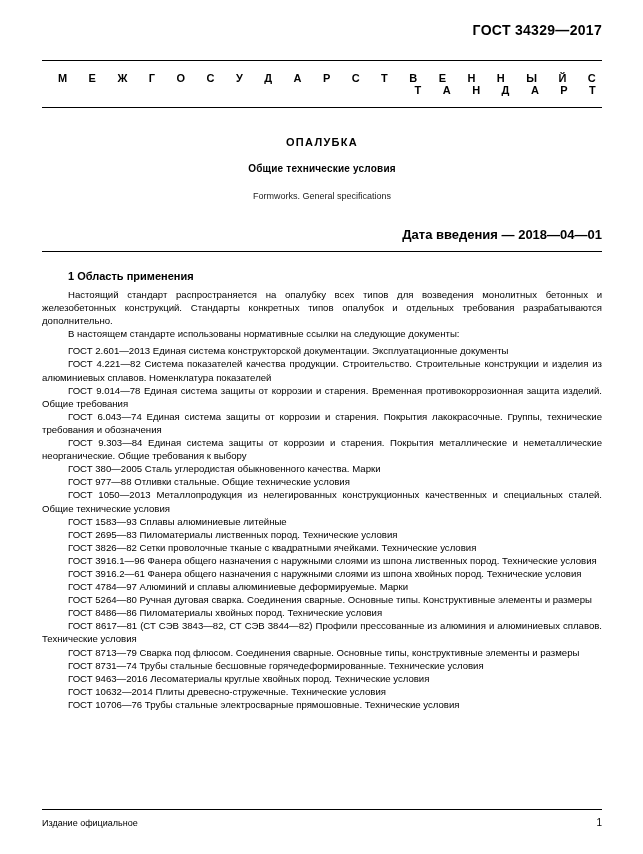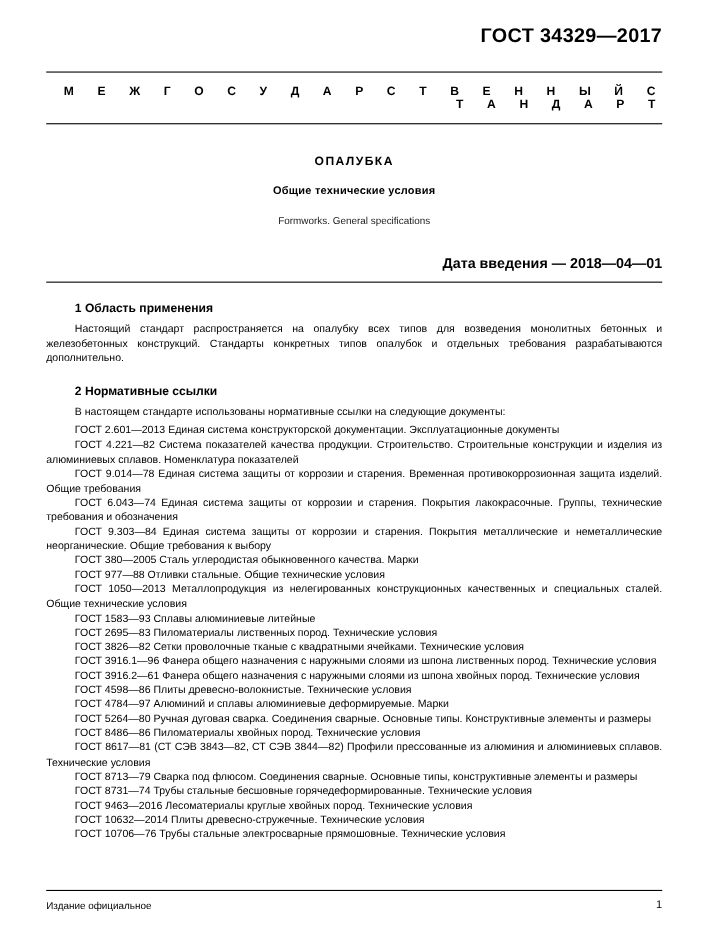--- a/index.html
+++ b/index.html
@@ -22,21 +22,21 @@
   }
   .content {
     position: absolute;
     left: 42px;
     top: 0;
     width: 560px;
     height: 854px;
   }
   .doc-code {
     text-align: right;
-    font-size: 18px;
+    font-size: 14px;
     font-weight: bold;
     letter-spacing: 0.3px;
     margin-top: 22px;
   }
   .std-band {
     margin-top: 22px;
     border-top: 1.2px solid #000;
     border-bottom: 1.2px solid #000;
     padding: 11px 0 11px 0;
     text-align: center;
@@ -138,38 +138,36 @@
       <div class="title-sub">Общие технические условия</div>
       <div class="title-en">Formworks. General specifications</div>
     </div>
 
     <div class="intro-date">Дата введения — 2018—04—01</div>
     <div class="rule-thin"></div>
 
     <div class="section-h">1 Область применения</div>
     <p class="para">Настоящий стандарт распространяется на опалубку всех типов для возведения монолитных бетонных и железобетонных конструкций. Стандарты конкретных типов опалубок и отдельных требования разрабатываются дополнительно.</p>
 
-    <div class="section-h">2 Нормативные ссылки</div>
     <p class="para">В настоящем стандарте использованы нормативные ссылки на следующие документы:</p>
 
     <div class="refs">
       <p class="para">ГОСТ 2.601—2013 Единая система конструкторской документации. Эксплуатационные документы</p>
       <p class="para">ГОСТ 4.221—82 Система показателей качества продукции. Строительство. Строительные конструкции и изделия из алюминиевых сплавов. Номенклатура показателей</p>
       <p class="para">ГОСТ 9.014—78 Единая система защиты от коррозии и старения. Временная противокоррозионная защита изделий. Общие требования</p>
       <p class="para">ГОСТ 6.043—74 Единая система защиты от коррозии и старения. Покрытия лакокрасочные. Группы, технические требования и обозначения</p>
       <p class="para">ГОСТ 9.303—84 Единая система защиты от коррозии и старения. Покрытия металлические и неметаллические неорганические. Общие требования к выбору</p>
       <p class="para">ГОСТ 380—2005 Сталь углеродистая обыкновенного качества. Марки</p>
       <p class="para">ГОСТ 977—88 Отливки стальные. Общие технические условия</p>
       <p class="para">ГОСТ 1050—2013 Металлопродукция из нелегированных конструкционных качественных и специальных сталей. Общие технические условия</p>
       <p class="para">ГОСТ 1583—93 Сплавы алюминиевые литейные</p>
       <p class="para">ГОСТ 2695—83 Пиломатериалы лиственных пород. Технические условия</p>
       <p class="para">ГОСТ 3826—82 Сетки проволочные тканые с квадратными ячейками. Технические условия</p>
       <p class="para">ГОСТ 3916.1—96 Фанера общего назначения с наружными слоями из шпона лиственных пород. Технические условия</p>
       <p class="para">ГОСТ 3916.2—61 Фанера общего назначения с наружными слоями из шпона хвойных пород. Технические условия</p>
-      <p class="para">ГОСТ 4598—86 Плиты древесно-волокнистые. Технические условия</p>
       <p class="para">ГОСТ 4784—97 Алюминий и сплавы алюминиевые деформируемые. Марки</p>
       <p class="para">ГОСТ 5264—80 Ручная дуговая сварка. Соединения сварные. Основные типы. Конструктивные элементы и размеры</p>
       <p class="para">ГОСТ 8486—86 Пиломатериалы хвойных пород. Технические условия</p>
       <p class="para">ГОСТ 8617—81 (СТ СЭВ 3843—82, СТ СЭВ 3844—82) Профили прессованные из алюминия и алюминиевых сплавов. Технические условия</p>
       <p class="para">ГОСТ 8713—79 Сварка под флюсом. Соединения сварные. Основные типы, конструктивные элементы и размеры</p>
       <p class="para">ГОСТ 8731—74 Трубы стальные бесшовные горячедеформированные. Технические условия</p>
       <p class="para">ГОСТ 9463—2016 Лесоматериалы круглые хвойных пород. Технические условия</p>
       <p class="para">ГОСТ 10632—2014 Плиты древесно-стружечные. Технические условия</p>
       <p class="para">ГОСТ 10706—76 Трубы стальные электросварные прямошовные. Технические условия</p>
     </div>

